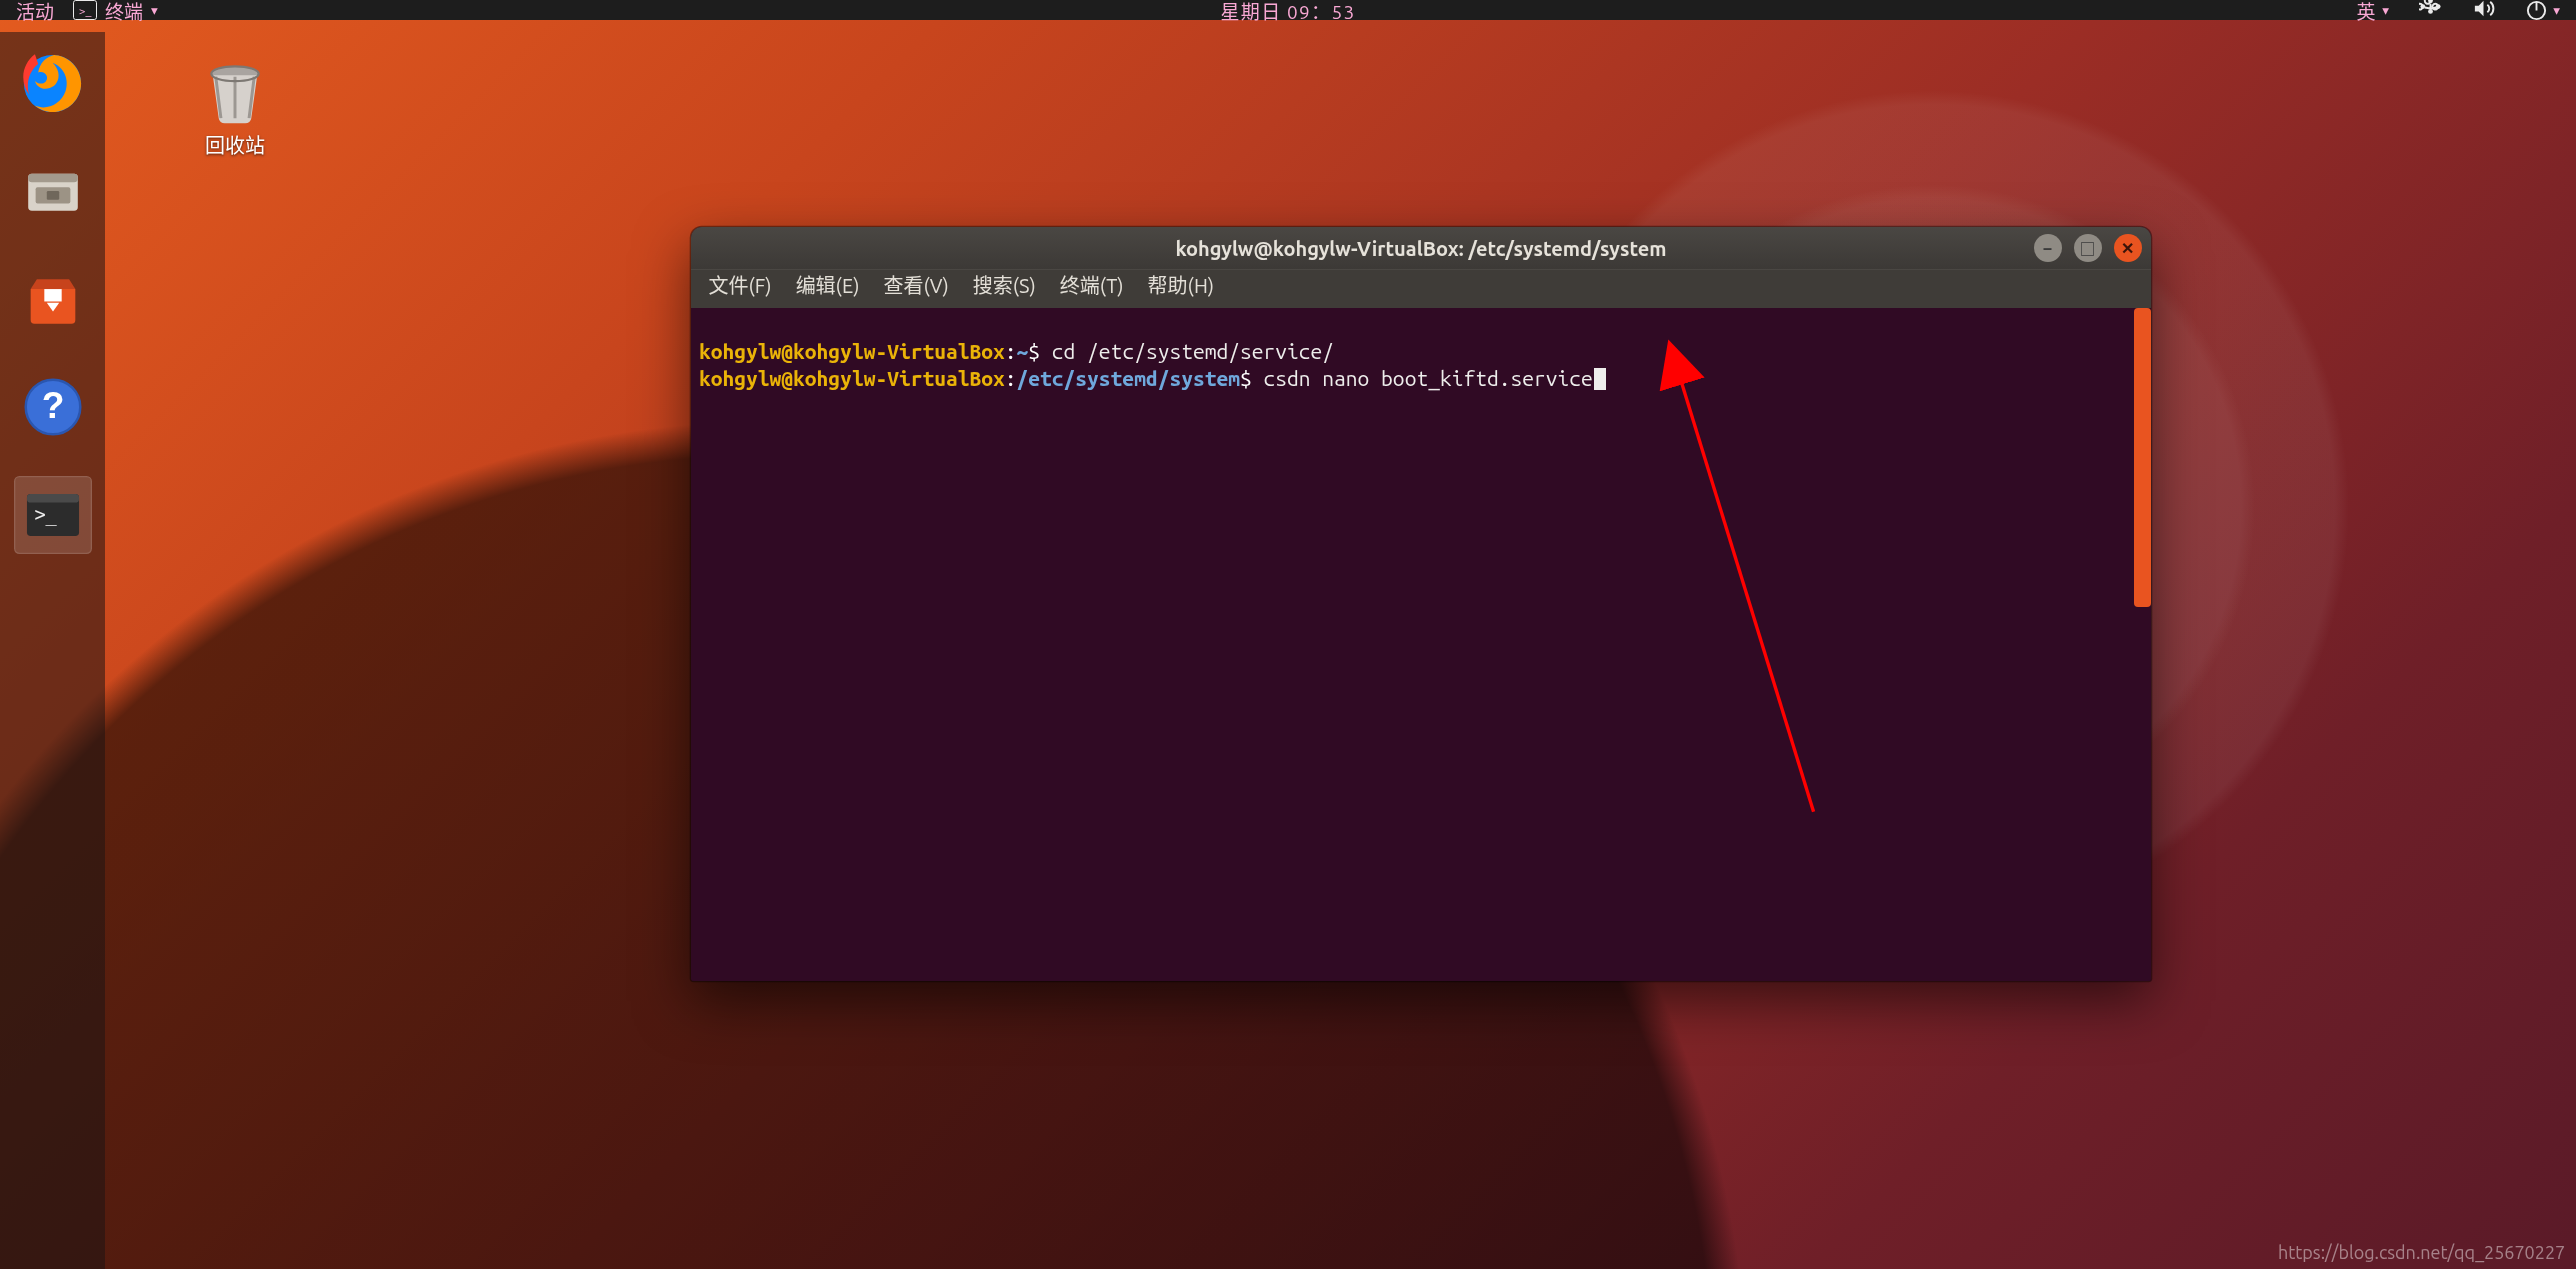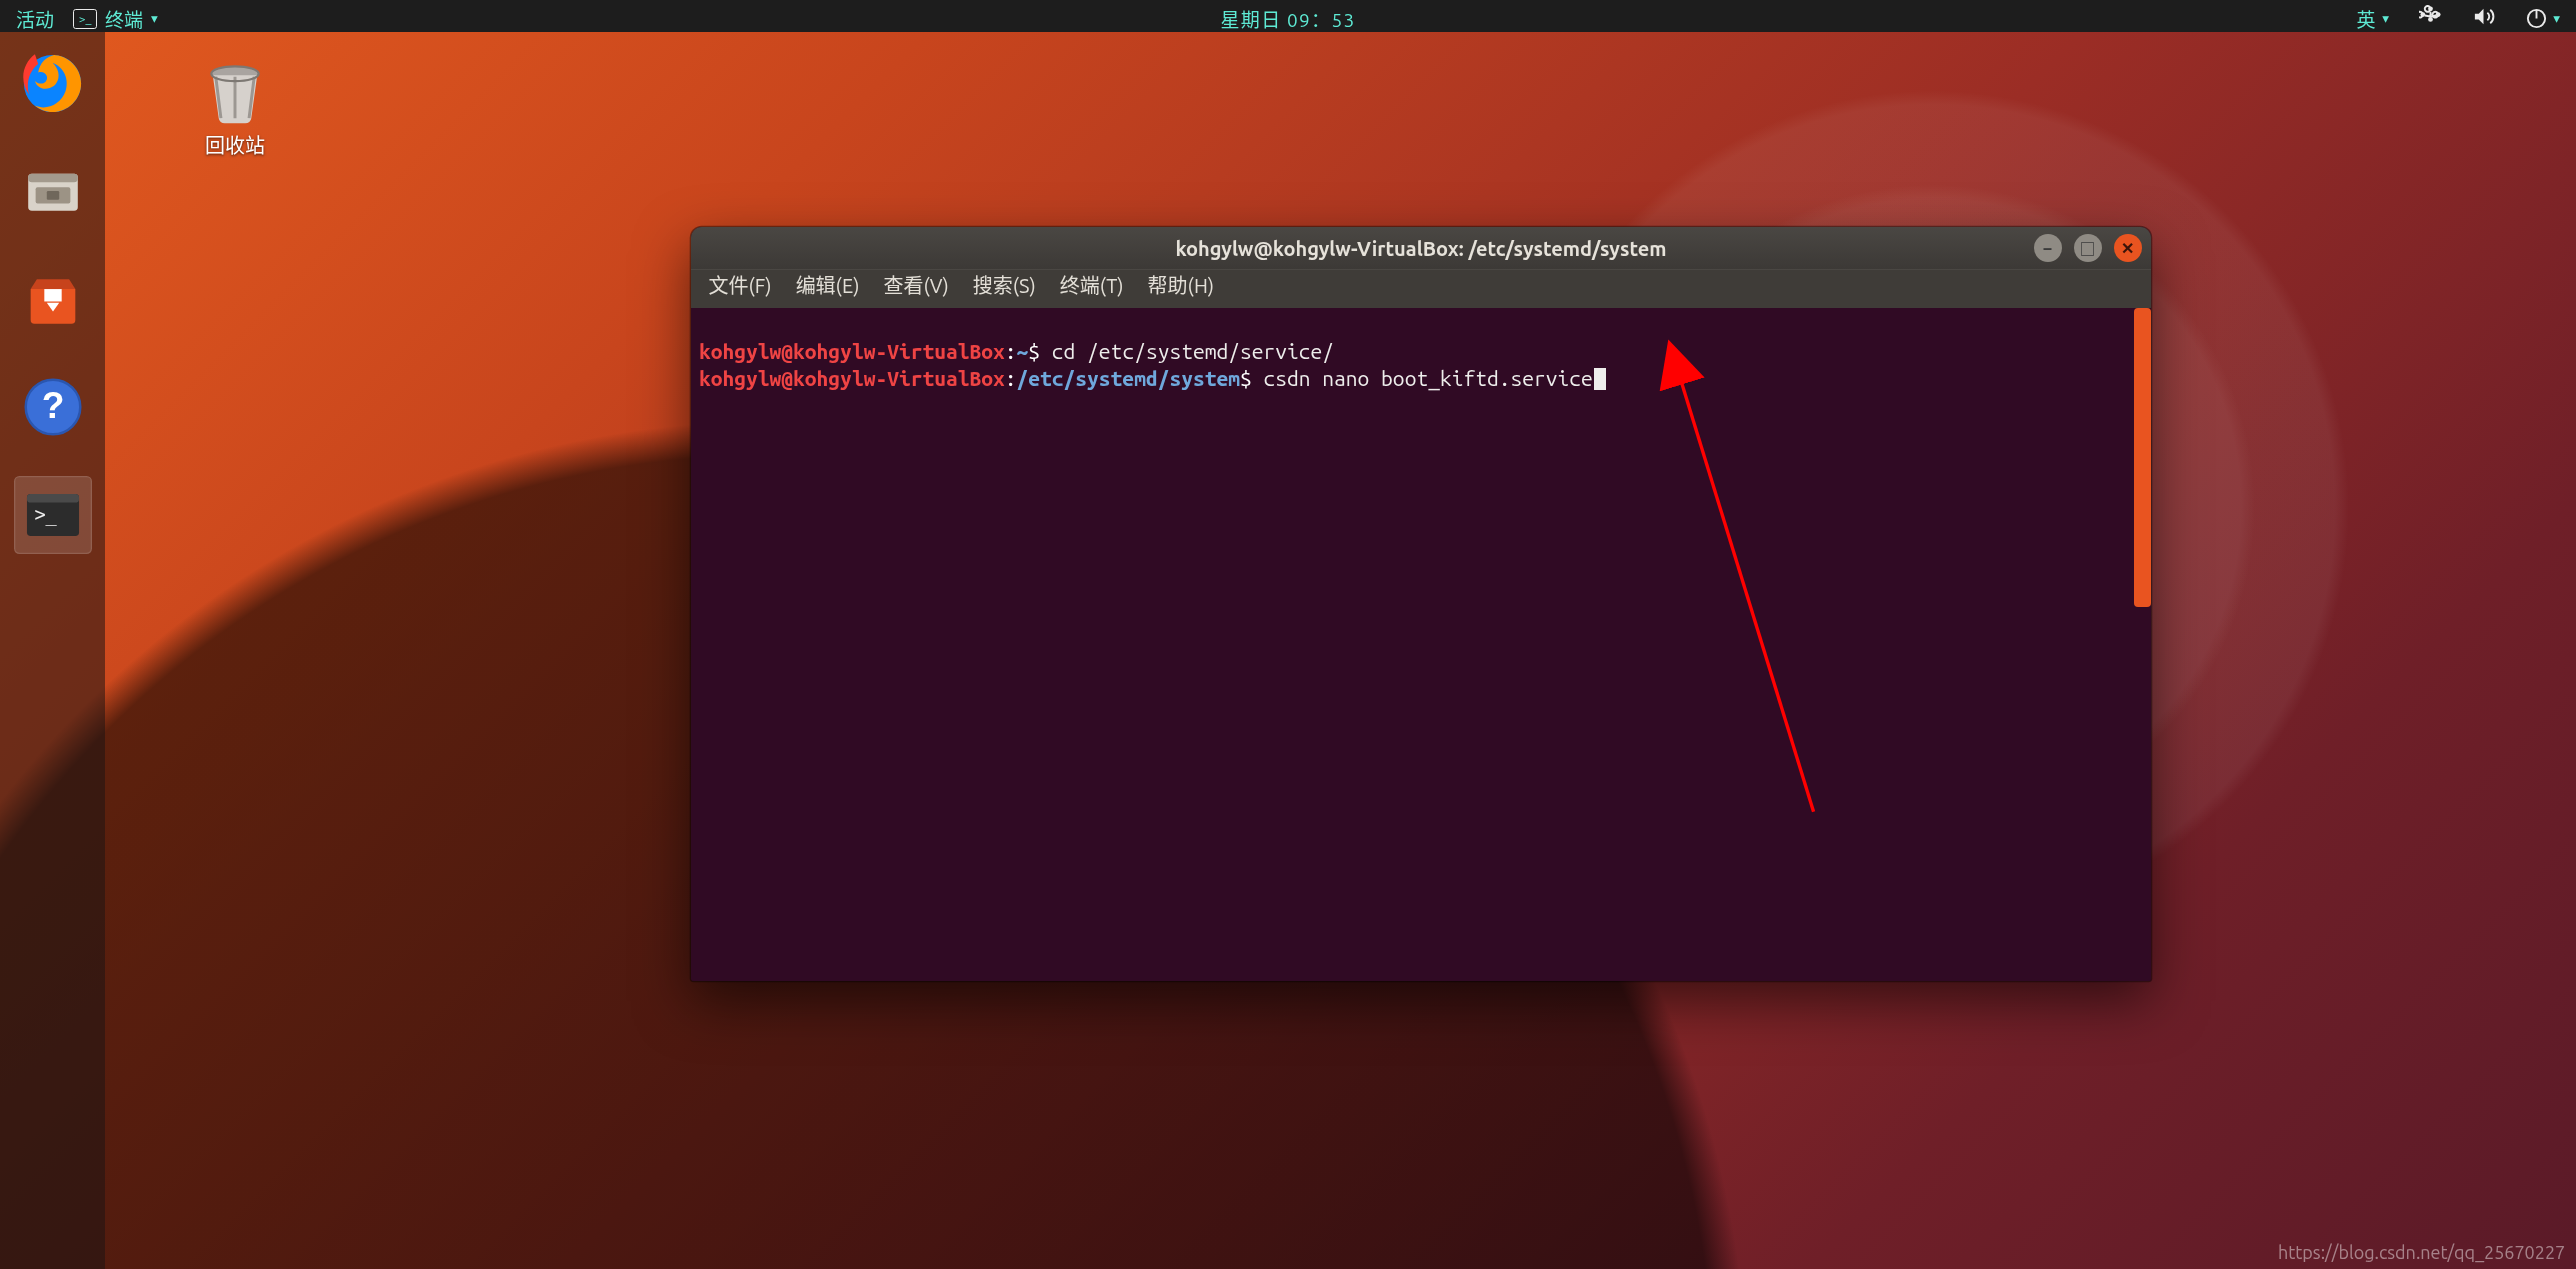--- a/index.html
+++ b/index.html
@@ -19,24 +19,24 @@
     background:
       radial-gradient(circle at 75% 40%, rgba(255,255,255,0.06) 0 403px, transparent 417px),
       radial-gradient(circle at 75% 40%, rgba(255,255,255,0.05) 0 309px, transparent 323px),
       radial-gradient(circle at 30% 110%, rgba(0,0,0,0.55) 0 941px, transparent 975px),
       linear-gradient(135deg, #e35b1f 0%, #c8451d 25%, #9b2d25 55%, #6f1f28 80%, #5a1a28 100%);
   }
 
   
   .top-panel {
     position: absolute; top: 0; left: 0; right: 0;
-    height: 32px;
+    height: 20px;
     background: #1d1d1d;
-    color: #5eead4;
-    display: flex; align-items: flex-end;
+    color: #f9a8d4;
+    display: flex; align-items: center;
     font-size: 19px;
     padding: 0 16px;
     z-index: 100;
   }
   .top-panel .left-group { display: flex; align-items: center; gap: 19px; }
   .top-panel .app-indicator { display: flex; align-items: center; gap: 8px; }
   .top-panel .app-indicator .term-glyph {
     width: 24px; height: 20px; border: 1.3px solid #eaeaea; border-radius: 2.7px;
     display: flex; align-items: center; justify-content: center; font-size: 12px;
   }
@@ -129,21 +129,21 @@
     flex: 1;
     background: #300a24;
     color: #eeeeec;
     font-family: "Ubuntu Mono", "DejaVu Sans Mono", monospace;
     font-size: 21px;
     line-height: 1.25;
     padding: 4px 8px;
     white-space: pre;
     position: relative;
   }
-  .prompt-user { color: #ef4444; font-weight: bold; }
+  .prompt-user { color: #eab308; font-weight: bold; }
   .prompt-path { color: #6fa8dc; font-weight: bold; }
   .prompt-white { color: #ffffff; }
   .cursor {
     display: inline-block;
     width: 12px; height: 21.5px;
     background: #eeeeec;
     vertical-align: text-bottom;
     margin-left: 1.3px;
   }
   .term-scroll {

